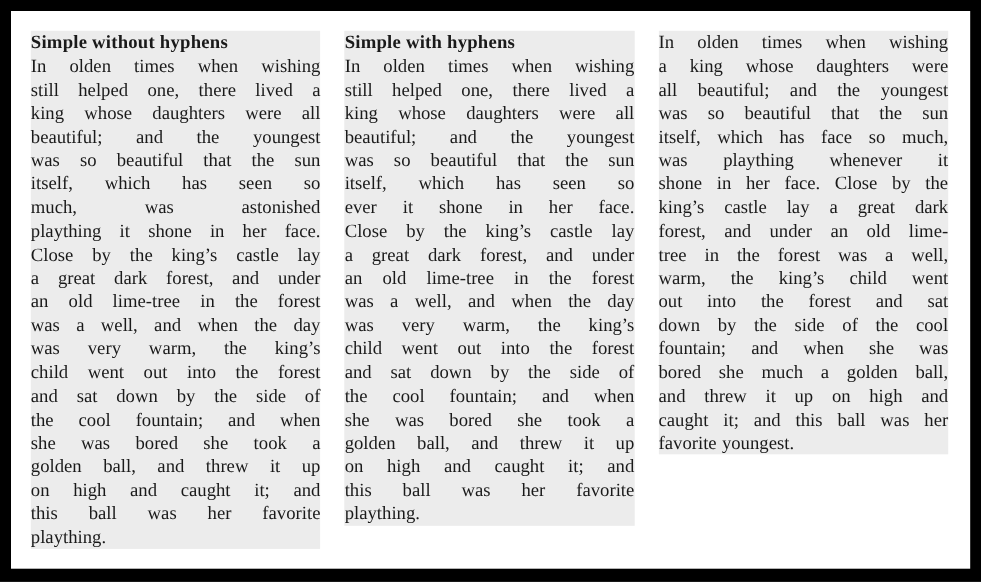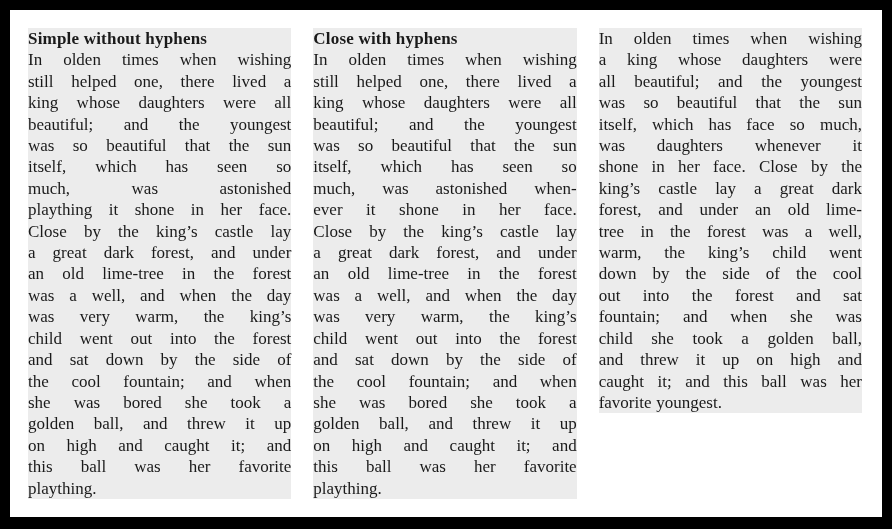--- a/index.html
+++ b/index.html
@@ -73,28 +73,27 @@
         <div class="line">child went out into the forest</div>
         <div class="line">and sat down by the side of</div>
         <div class="line">the cool fountain; and when</div>
         <div class="line">she was bored she took a</div>
         <div class="line">golden ball, and threw it up</div>
         <div class="line">on high and caught it; and</div>
         <div class="line">this ball was her favorite</div>
         <div class="line lastline">plaything.</div>
       </section>
       <section class="column">
-        <div class="heading">Close with hyphens</div>
+        <div class="heading">Simple with hyphens</div>
         <div class="line">In olden times when wishing</div>
         <div class="line">still helped one, there lived a</div>
         <div class="line">king whose daughters were all</div>
         <div class="line">beautiful; and the youngest</div>
         <div class="line">was so beautiful that the sun</div>
         <div class="line">itself, which has seen so</div>
-        <div class="line">much, was astonished when-</div>
         <div class="line">ever it shone in her face.</div>
         <div class="line">Close by the king’s castle lay</div>
         <div class="line">a great dark forest, and under</div>
         <div class="line">an old lime-tree in the forest</div>
         <div class="line">was a well, and when the day</div>
         <div class="line">was very warm, the king’s</div>
         <div class="line">child went out into the forest</div>
         <div class="line">and sat down by the side of</div>
         <div class="line">the cool fountain; and when</div>
         <div class="line">she was bored she took a</div>
@@ -102,28 +101,28 @@
         <div class="line">on high and caught it; and</div>
         <div class="line">this ball was her favorite</div>
         <div class="line lastline">plaything.</div>
       </section>
       <section class="column">
         <div class="line">In olden times when wishing</div>
         <div class="line">a king whose daughters were</div>
         <div class="line">all beautiful; and the youngest</div>
         <div class="line">was so beautiful that the sun</div>
         <div class="line">itself, which has face so much,</div>
-        <div class="line">was daughters whenever it</div>
+        <div class="line">was plaything whenever it</div>
         <div class="line">shone in her face. Close by the</div>
         <div class="line">king’s castle lay a great dark</div>
         <div class="line">forest, and under an old lime-</div>
         <div class="line">tree in the forest was a well,</div>
         <div class="line">warm, the king’s child went</div>
+        <div class="line">out into the forest and sat</div>
         <div class="line">down by the side of the cool</div>
-        <div class="line">out into the forest and sat</div>
         <div class="line">fountain; and when she was</div>
-        <div class="line">child she took a golden ball,</div>
+        <div class="line">bored she much a golden ball,</div>
         <div class="line">and threw it up on high and</div>
         <div class="line">caught it; and this ball was her</div>
         <div class="line lastline">favorite youngest.</div>
       </section>
     </div>
 </div>
 
 </body></html>

